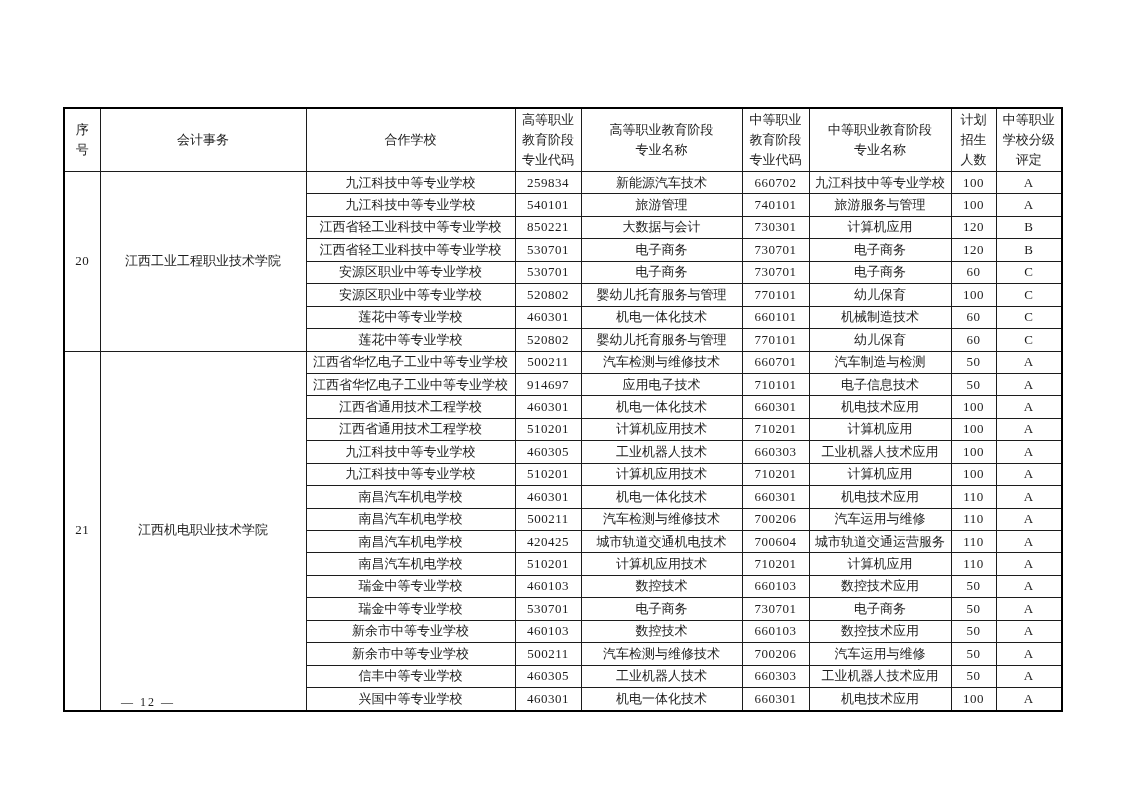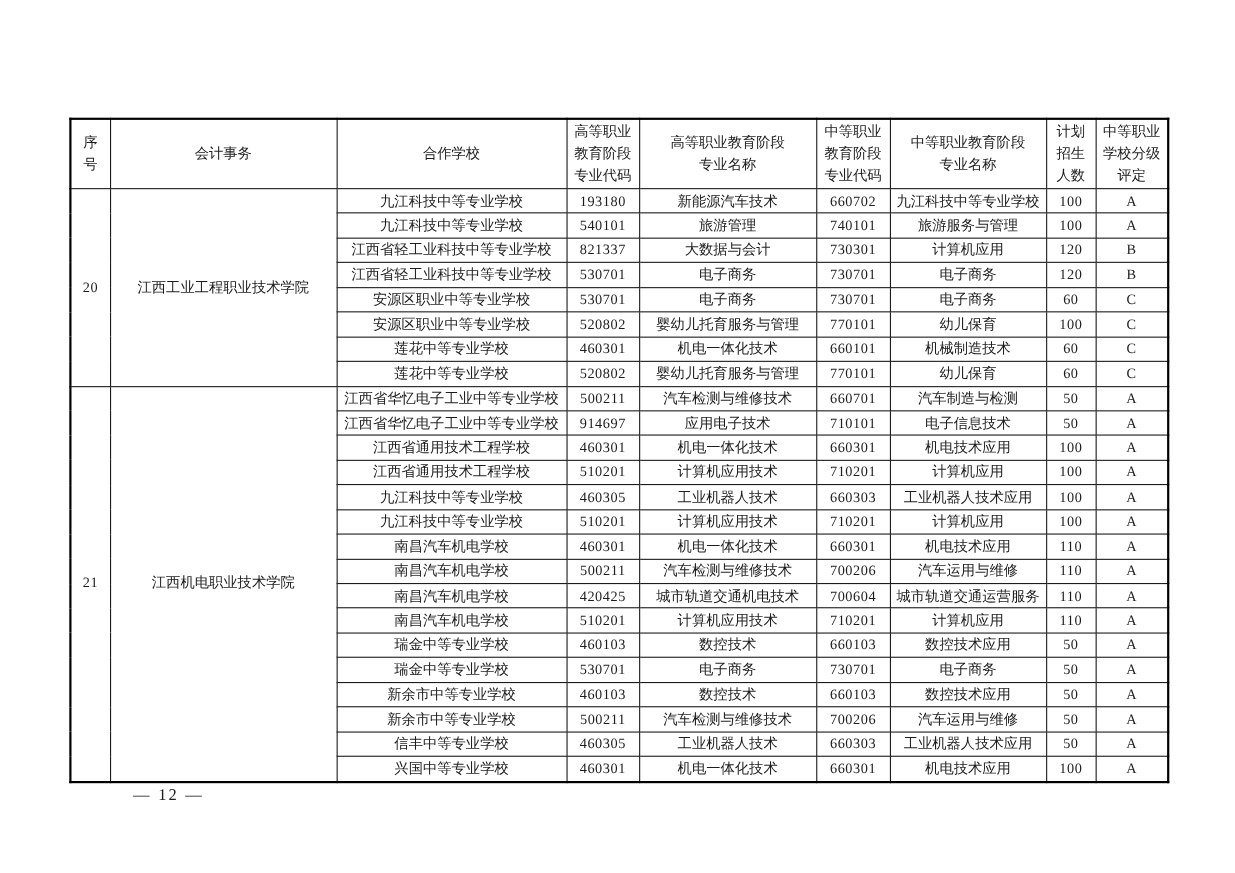--- a/index.html
+++ b/index.html
@@ -50,22 +50,22 @@
     line-height: 1.1;
     white-space: nowrap;
   }
   td.num {
     font-family: "Liberation Serif", "DejaVu Serif", serif;
     letter-spacing: 0.5px;
   }
   .page-number {
     position: absolute;
     left: 121px;
-    top: 715px;
-    font-size: 15px;
+    top: 695px;
+    font-size: 12px;
     letter-spacing: 2px;
     color: #1c1c1c;
   }
 </style>
 </head>
 <body>
 
 <div class="page">
 
   <table class="enroll">
@@ -102,39 +102,39 @@
         <th>中等职业
 学校分级
 评定</th>
       </tr>
     </thead>
     <tbody id="table-body">
         <tr>
           <td rowspan="8" class="num">20</td>
           <td rowspan="8">江西工业工程职业技术学院</td>
           <td>九江科技中等专业学校</td>
-          <td class="num">193180</td>
+          <td class="num">259834</td>
           <td>新能源汽车技术</td>
           <td class="num">660702</td>
           <td>九江科技中等专业学校</td>
           <td class="num">100</td>
           <td class="num">A</td>
         </tr>
         <tr>
           <td>九江科技中等专业学校</td>
           <td class="num">540101</td>
           <td>旅游管理</td>
           <td class="num">740101</td>
           <td>旅游服务与管理</td>
           <td class="num">100</td>
           <td class="num">A</td>
         </tr>
         <tr>
           <td>江西省轻工业科技中等专业学校</td>
-          <td class="num">821337</td>
+          <td class="num">850221</td>
           <td>大数据与会计</td>
           <td class="num">730301</td>
           <td>计算机应用</td>
           <td class="num">120</td>
           <td class="num">B</td>
         </tr>
         <tr>
           <td>江西省轻工业科技中等专业学校</td>
           <td class="num">530701</td>
           <td>电子商务</td>

